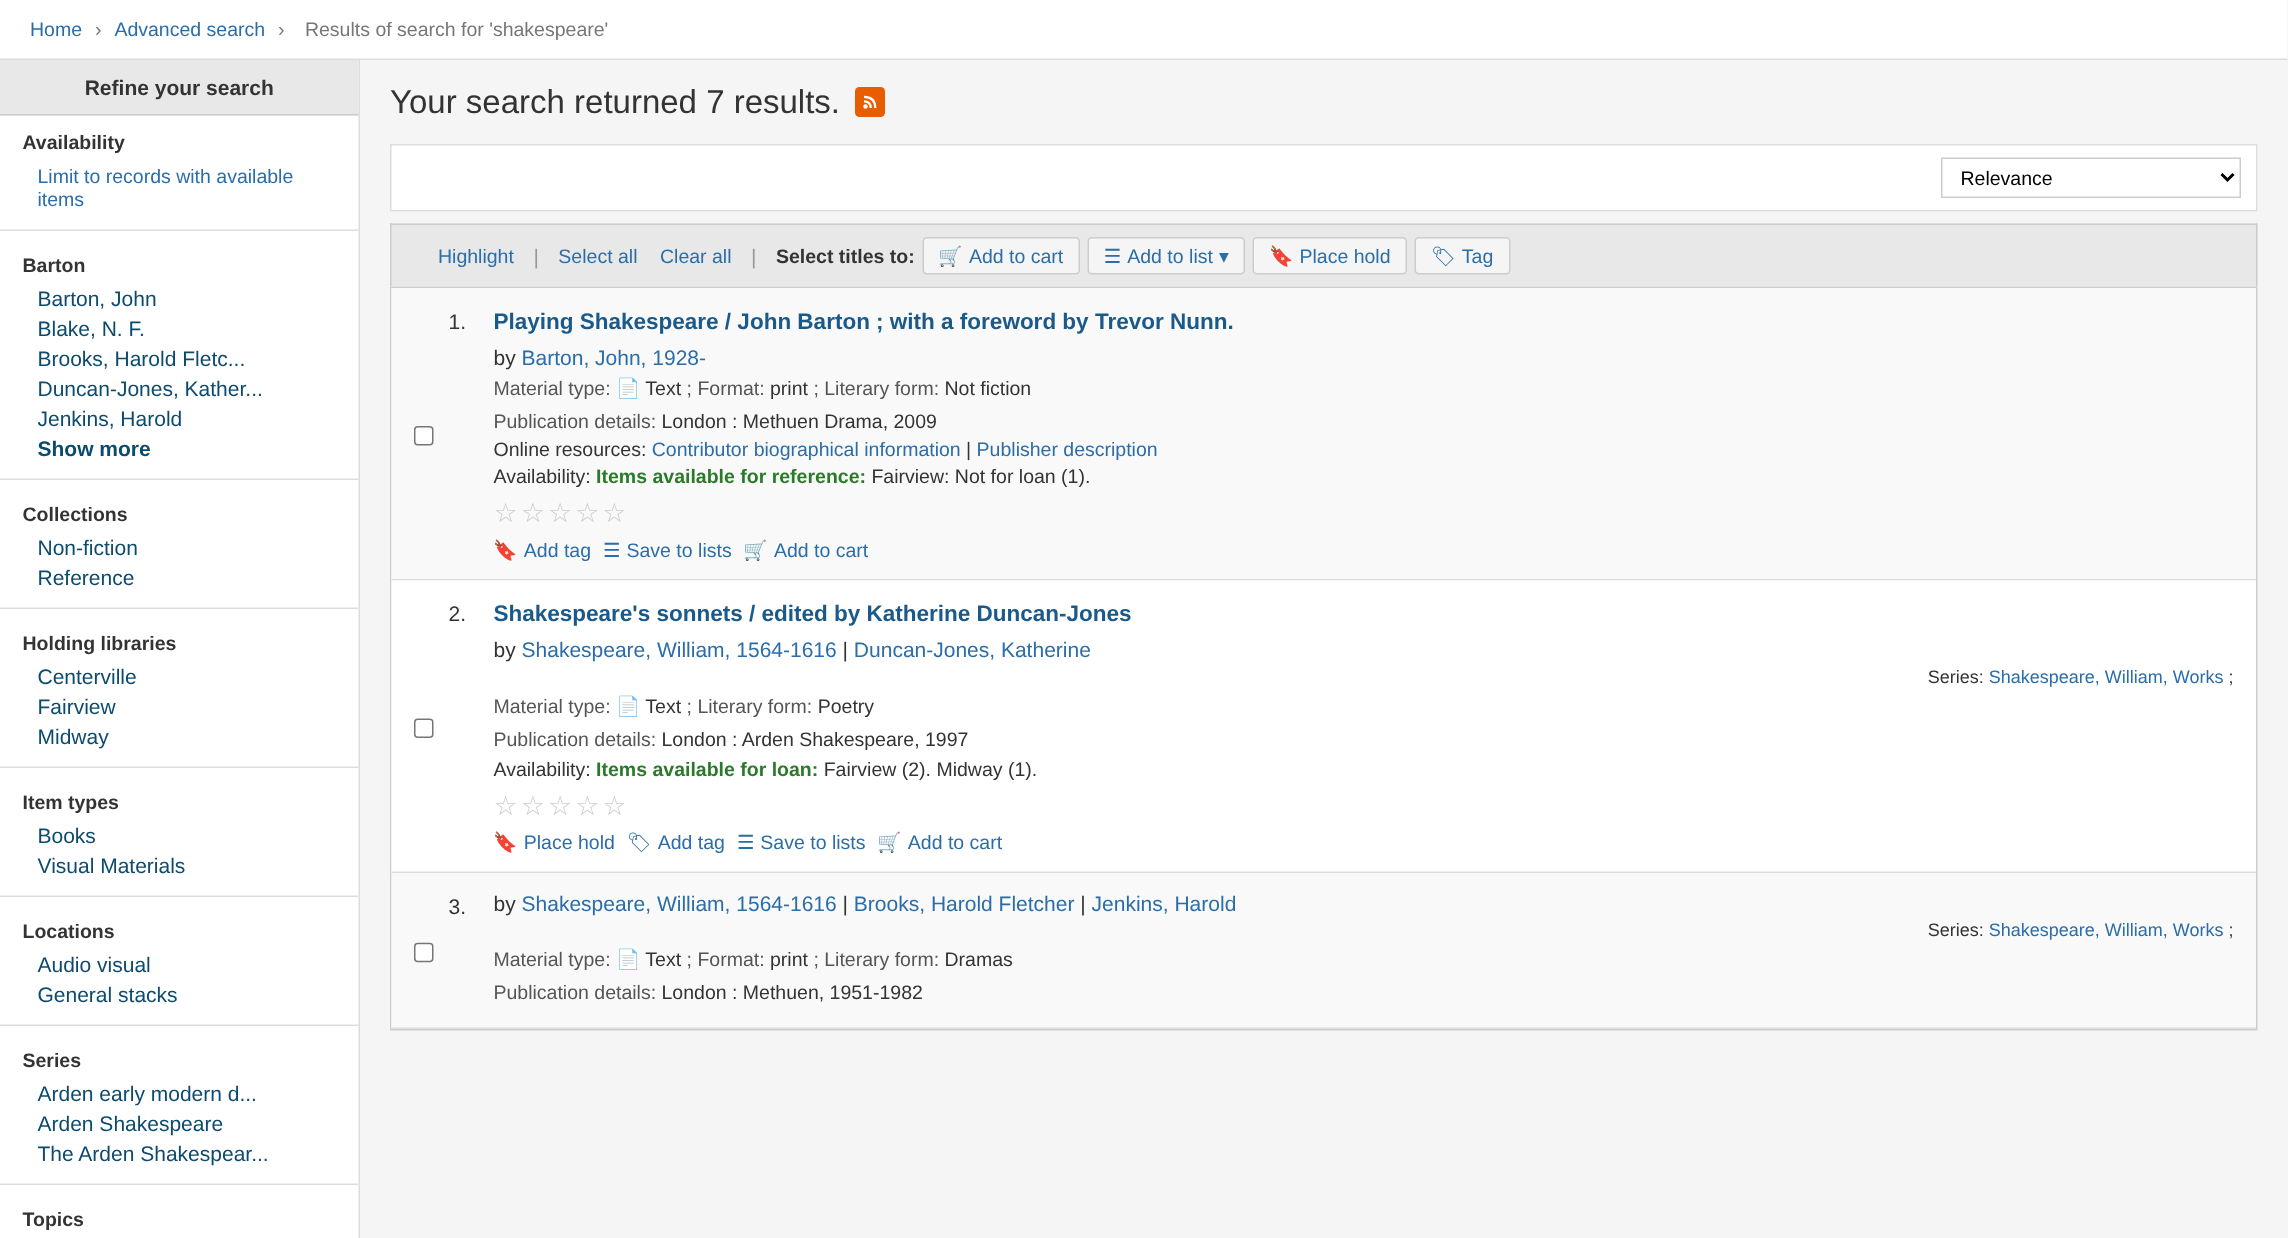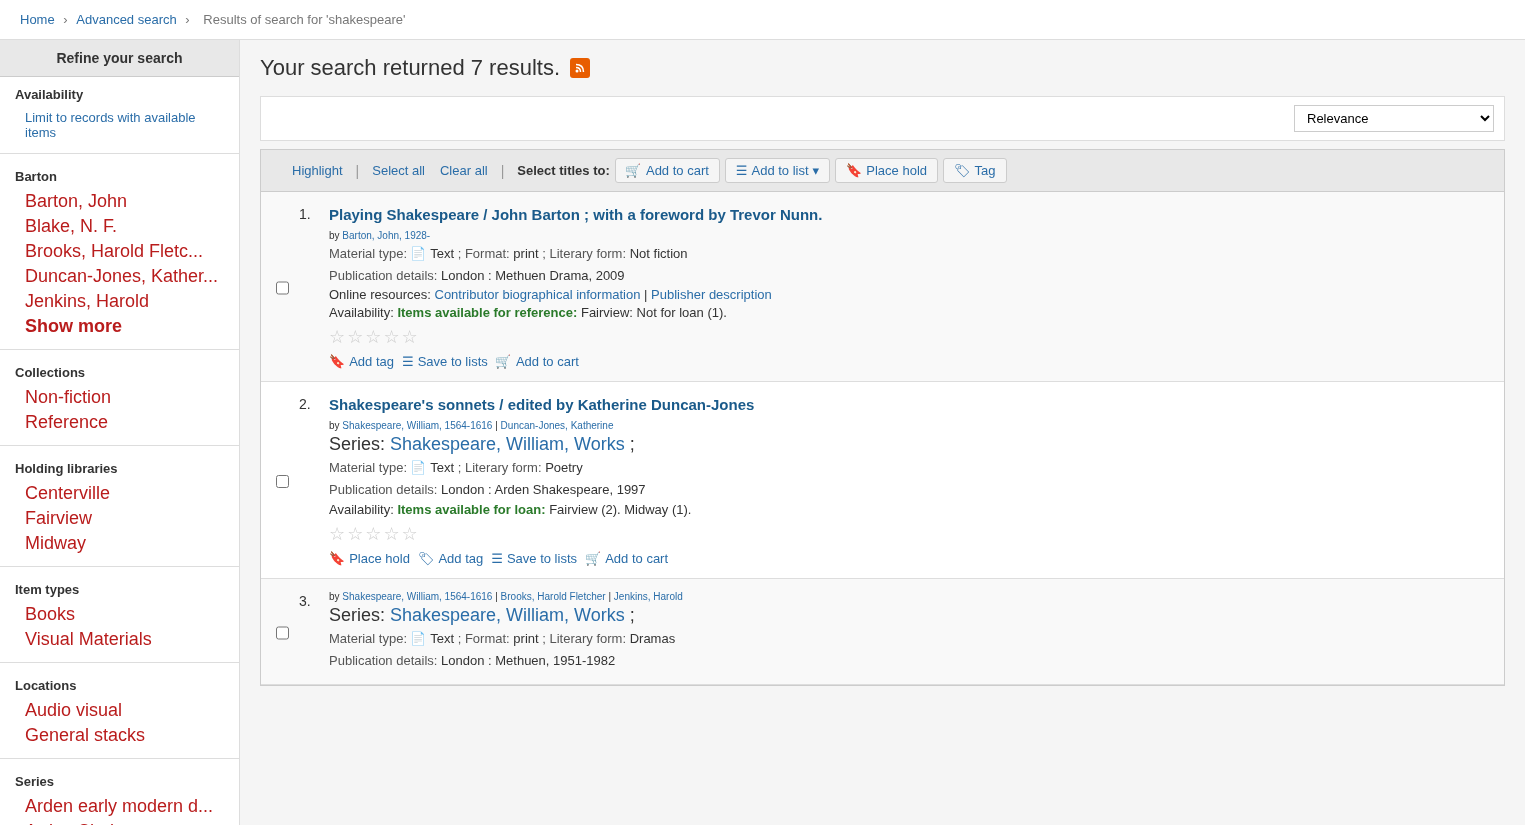--- a/index.html
+++ b/index.html
@@ -39,23 +39,23 @@
     .sidebar-section { padding: 10px 15px 5px 15px; }
     .sidebar-section-label {
       font-weight: bold;
       font-size: 13px;
       color: #333;
       margin-bottom: 5px;
       display: block;
     }
     .sidebar-link {
       display: block;
-      color: #b91c1c;
+      color: #0c4a6e;
       text-decoration: none;
-      font-size: 18px;
+      font-size: 14px;
       padding: 2px 0;
       padding-left: 10px;
     }
     .sidebar-link.bold { font-weight: bold; }
     .sidebar-divider { height: 1px; background: #ddd; margin: 5px 0; }
     .availability-link {
       display: block;
       color: #2a6da8;
       text-decoration: none;
       font-size: 13px;
@@ -206,24 +206,24 @@
     }
     .action-link {
       color: #2a6da8;
       text-decoration: none;
       font-size: 13px;
       display: inline-flex;
       align-items: center;
       gap: 4px;
     }
 
-    .by-line { font-size: 10px; color: #333; margin-bottom: 3px; }
+    .by-line { font-size: 14px; color: #333; margin-bottom: 3px; }
     .by-line a { color: #2a6da8; text-decoration: none; }
 
-    .series-line { font-size: 18px; color: #333; margin-bottom: 3px; }
+    .series-line { font-size: 12px; color: #333; margin-bottom: 3px; text-align: right; }
     .series-line a { color: #2a6da8; text-decoration: none; }
 
     .online-resources { font-size: 13px; color: #333; margin-bottom: 3px; }
     .online-resources a { color: #2a6da8; text-decoration: none; }
   </style>
 </head>
 <body>
 
 <div class="breadcrumb">
   <a href="#">Home</a>

